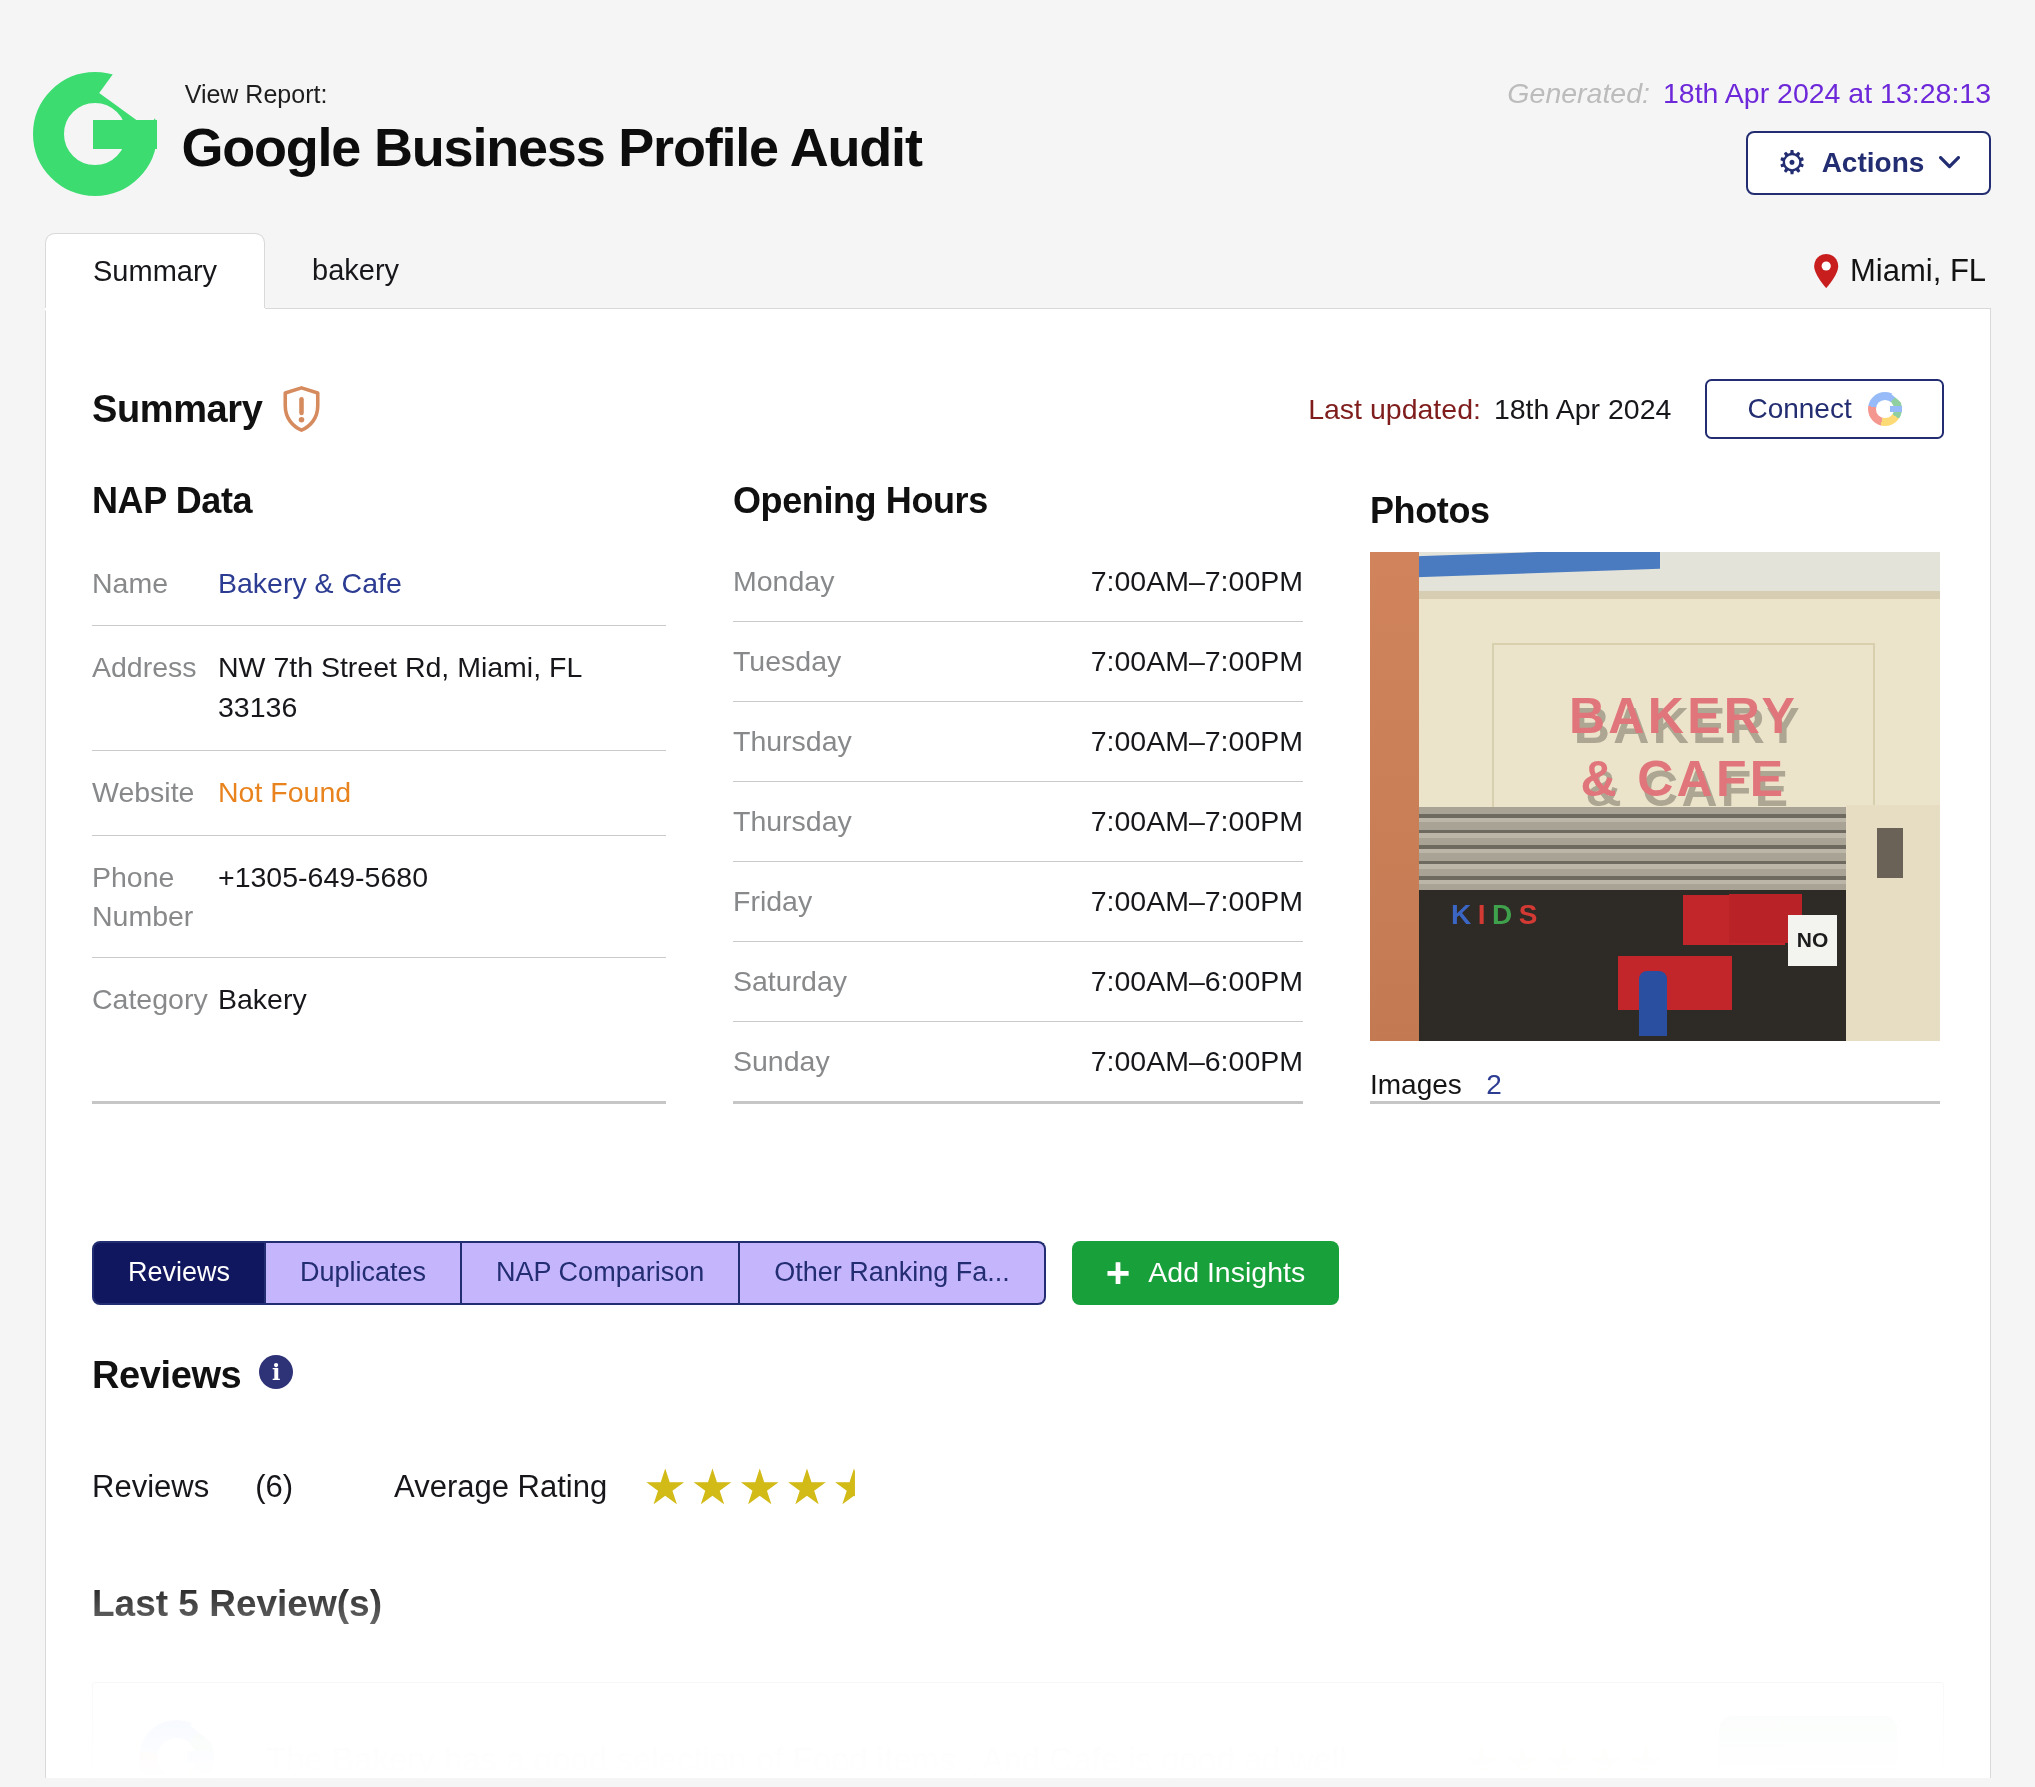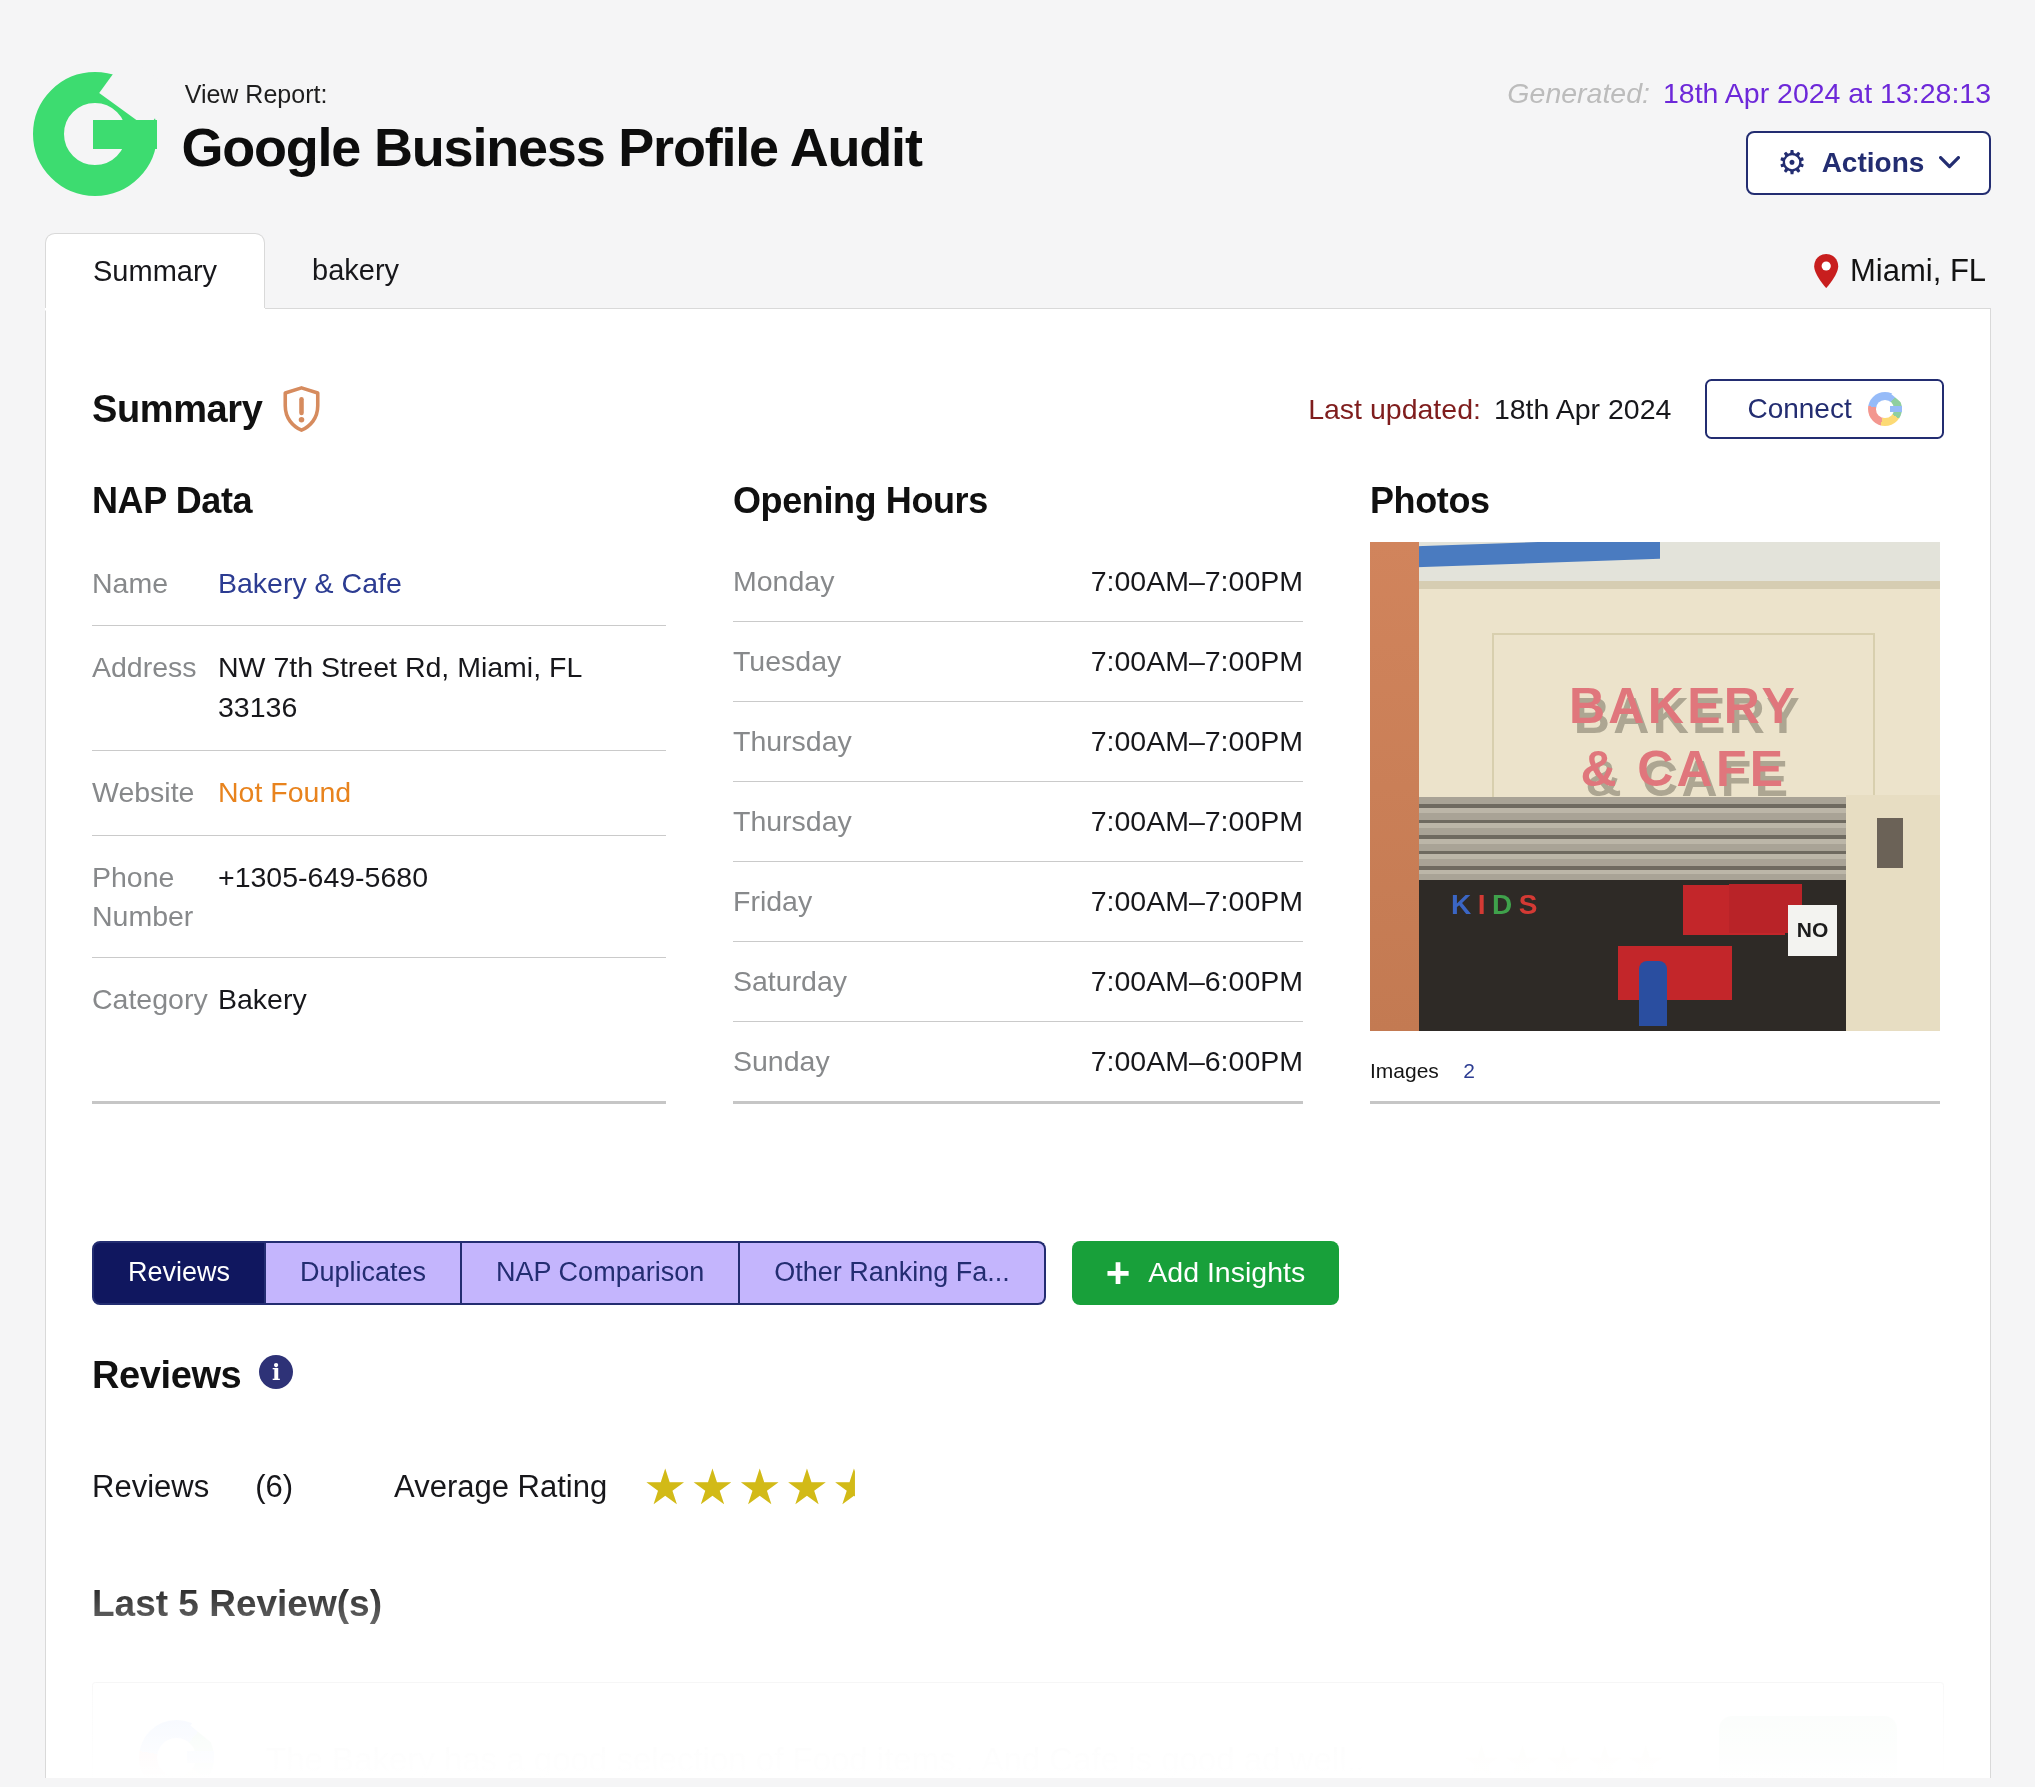--- a/index.html
+++ b/index.html
@@ -84,21 +84,21 @@
   .p-rightwall { position:absolute; right:0; bottom:0; width:94px; height:236px; background:#e7ddc2; }
   .p-sconce { position:absolute; right:37px; bottom:163px; width:26px; height:50px; background:#6b6257; }
   .p-kids { position:absolute; bottom:110px; left:81px; font-size:28px; font-weight:bold; letter-spacing:6.5px; }
   .p-kids .k0{color:#3b66c4;} .p-kids .k1{color:#d43a34;} .p-kids .k2{color:#3fa14b;} .p-kids .k3{color:#d43a34;}
   .p-banner1 { position:absolute; bottom:96px; left:313px; width:102px; height:50px; background:#c3262a; }
   .p-banner2 { position:absolute; bottom:31px; left:248px; width:114px; height:54px; background:#c3262a; }
   .p-banner3 { position:absolute; bottom:98px; right:138px; width:73px; height:49px; background:#b92328; }
   .p-no { position:absolute; right:103px; bottom:75px; width:49px; height:51px; background:#f3f3f0; color:#1c1c1c;
     font-weight:bold; font-size:21px; display:flex; align-items:center; justify-content:center; }
   .p-person { position:absolute; bottom:4.9px; left:269px; width:28px; height:65px; background:#2a4ea0; border-radius:8.1px 8.1px 0 0; }
-  .images-row { display:flex; align-items:baseline; gap:24.4px; margin-top:28px; padding-bottom:18px; font-size:21px; }
+  .images-row { display:flex; align-items:baseline; gap:24.4px; margin-top:28px; font-size:28px; }
   .images-label { color:#151515; }
   .images-count { color:#2c3c92; cursor:pointer; }
   
   .btn-row { display:flex; margin-top:137px; }
   .ibtn { height:64px; padding:0 34px; display:flex; align-items:center; font-size:27px; color:#232d71;
     background:#c4b5fd; border:2.4px solid #232d71; border-left-width:0; cursor:pointer; font-family:"Liberation Sans",sans-serif; }
   .ibtn.first { border-left-width:2.4px; border-radius:8.1px 0 0 8.1px; background:#10175f; color:#fff; }
   .ibtn.last { border-radius:0 8.1px 8.1px 0; }
   .add-btn { margin-left:26px; height:64px; padding:0 34px; background:#18a03a; color:#fff; border:none;
     border-radius:8.1px; font-size:28.5px; display:flex; gap:18px; align-items:center; cursor:pointer; font-family:"Liberation Sans",sans-serif; }

